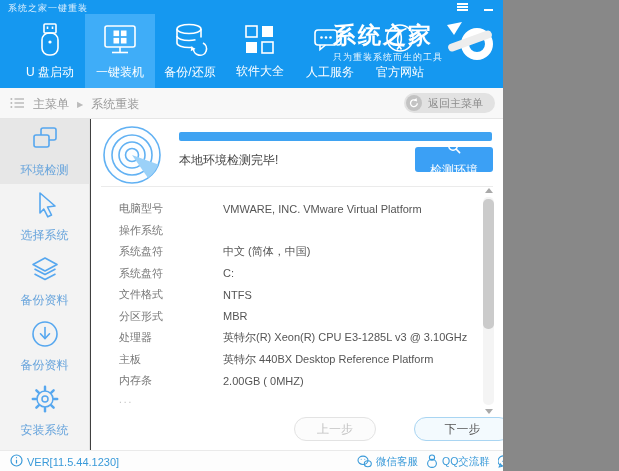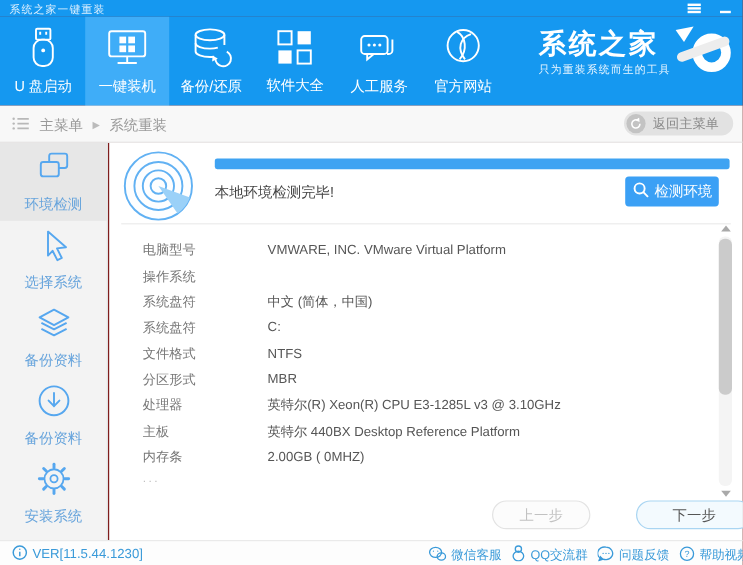--- a/index.html
+++ b/index.html
@@ -1,29 +1,29 @@
 <!DOCTYPE html>
 <html><head>
 <meta charset="utf-8">
 <style>
   * { margin:0; padding:0; box-sizing:border-box; }
   body { font-family:"Liberation Sans", sans-serif; background:#888; }
-  .app { position:relative; width:619px; height:471px; background:#7f1d1d; overflow:hidden; }
+  .app { position:relative; width:503px; height:471px; background:#404040; overflow:hidden; }
 
   
   .titlebar { position:absolute; top:0; left:0; right:0; height:14px; background:#1598f0; }
   .titlebar .title { position:absolute; left:8px; top:2px; font-size:9px; color:#def0fe; letter-spacing:1px; }
   .win-controls { position:absolute; right:10px; top:3px; display:flex; gap:16px; align-items:center; }
   .menu-icon { width:11px; height:8px; display:flex; flex-direction:column; justify-content:space-between; cursor:pointer; }
   .menu-icon i { display:block; height:1.6px; background:#fff; }
   .min-icon { width:9px; height:8px; position:relative; cursor:pointer; }
   .min-icon i { position:absolute; bottom:0; left:0; width:9px; height:2px; background:#fff; }
 
   
-  .toolbar { position:absolute; top:14px; left:0; right:0; height:74px; background:#1598f0; display:flex; padding-left:1px; }
+  .toolbar { position:absolute; top:14px; left:0; right:0; height:74px; background:#1598f0; display:flex; padding-left:15px; }
   .tool-item { width:70px; height:74px; display:flex; flex-direction:column; align-items:center; justify-content:center; gap:5px; color:#fff; font-size:12px; cursor:pointer; }
   .tool-item.active { background:#3fadf8; }
   .tool-item svg { display:block; }
 
   .brand { position:absolute; right:2px; top:19px; display:flex; align-items:center; gap:2px; color:#fff; }
   .brand-name { font-size:23px; font-weight:bold; letter-spacing:2px; line-height:1; }
   .brand-slogan { font-size:9px; margin-top:4px; letter-spacing:1px; color:#eaf6ff; }
 
   
   .breadcrumb { position:absolute; top:88px; left:0; right:0; height:31px; background:#f8f8f8; border-bottom:1px solid #e6e6e6; }
@@ -35,21 +35,21 @@
   
   .sidebar { position:absolute; top:119px; left:0; width:90px; bottom:21px; background:#f3f3f3; border-right:1px solid #e2e2e2; }
   .side-item { height:65px; display:flex; flex-direction:column; align-items:center; justify-content:center; gap:5px; font-size:12px; color:#67a4dc; cursor:pointer; }
   .side-item.active { background:#e7e7e7; }
 
   
   .content { position:absolute; top:119px; left:91px; right:0; bottom:21px; background:#fff; }
   .radar { position:absolute; left:10px; top:5px; }
   .progress { position:absolute; left:88px; top:13px; right:11px; height:9px; background:#3fa3f2; border-radius:2px; }
   .status-text { position:absolute; left:88px; top:33px; font-size:12px; color:#444; }
-  .detect-btn { position:absolute; right:20px; top:28px; width:78px; height:25px; background:#3ba0f5; border-radius:3px; color:#fff; font-size:12px; display:flex; align-items:center; justify-content:center; gap:5px; cursor:pointer; }
+  .detect-btn { position:absolute; right:10px; top:28px; width:78px; height:25px; background:#3ba0f5; border-radius:3px; color:#fff; font-size:12px; display:flex; align-items:center; justify-content:center; gap:5px; cursor:pointer;flex-direction:column; }
   .header-sep { position:absolute; left:10px; right:10px; top:67px; height:1px; background:#ebebeb; }
 
   .info-table { position:absolute; left:28px; top:79px; }
   .info-row { display:flex; align-items:center; height:21.5px; font-size:11px; }
   .info-label { width:104px; color:#777; }
   .info-value { color:#555; }
   .more-indicator { color:#c0c0c0; font-size:10px; letter-spacing:2px; margin-top:2px; }
 
   
   .scrollbar { position:absolute; right:9px; top:69px; width:11px; height:226px; }

